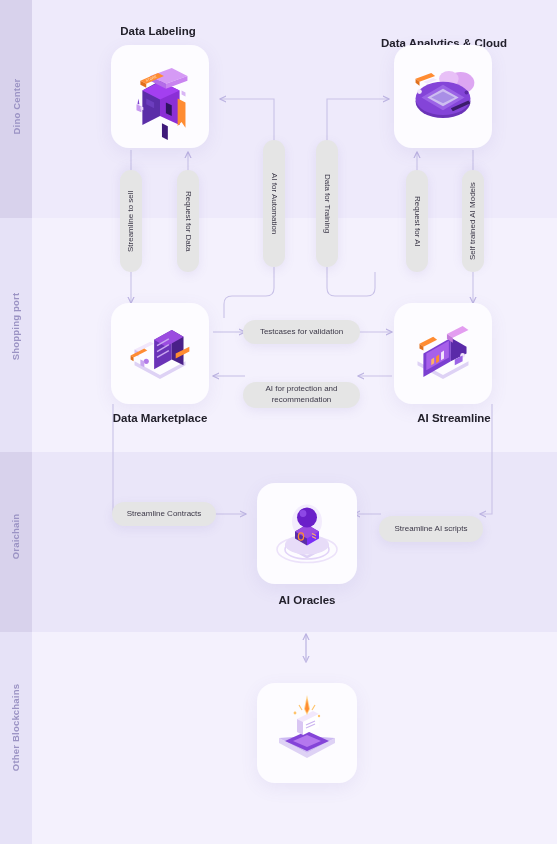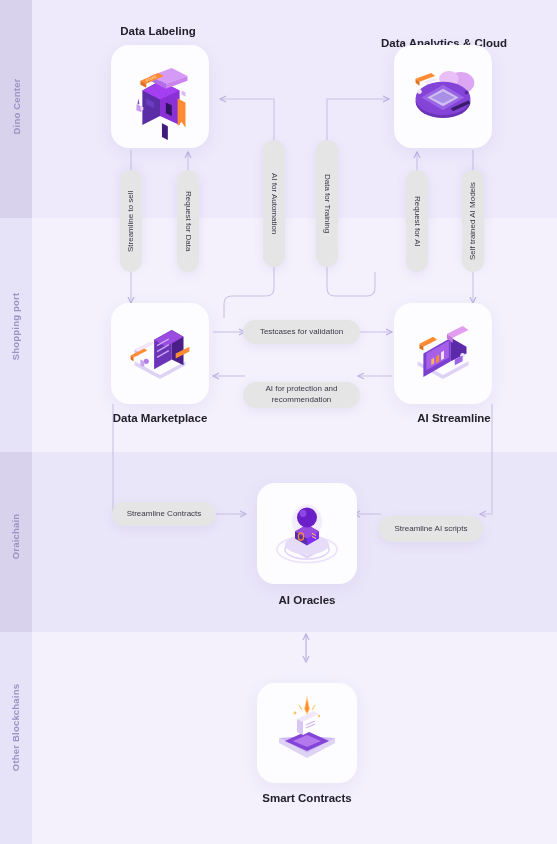--- a/index.html
+++ b/index.html
@@ -309,21 +309,20 @@
       <path d="M49 45 L58 41" stroke="#cbb3ef" stroke-width="1.1"></path>
 
       <path d="M50 12 L53 26 L50 32 L47 26 Z" fill="#ffd38a"></path>
       <path d="M50 16 L52 26 L50 30 L48 26 Z" fill="#ff8c32"></path>
       <path d="M42 22 L45 27" stroke="#ffc46b" stroke-width="1.2"></path>
       <path d="M58 22 L55 27" stroke="#ffc46b" stroke-width="1.2"></path>
       <circle cx="38" cy="30" r="1.4" fill="#ffc46b"></circle>
       <circle cx="62" cy="33" r="1.2" fill="#ffc46b"></circle>
     </svg>
   </div>
-  <div class="node-title" style="left:227px;top:792px;width:160px;">Smart Contracts</div>
 
   <div class="pill vert flip" style="left:120px;top:170px;width:22px;height:102px;">Streamline to sell</div>
 
   <div class="pill vert" style="left:177px;top:170px;width:22px;height:102px;">Request for Data</div>
 
   <div class="pill vert" style="left:263px;top:140px;width:22px;height:127px;">AI for Automation</div>
 
   <div class="pill vert" style="left:316px;top:140px;width:22px;height:127px;">Data for Training</div>
 
   <div class="pill vert" style="left:406px;top:170px;width:22px;height:102px;">Request for AI</div>

